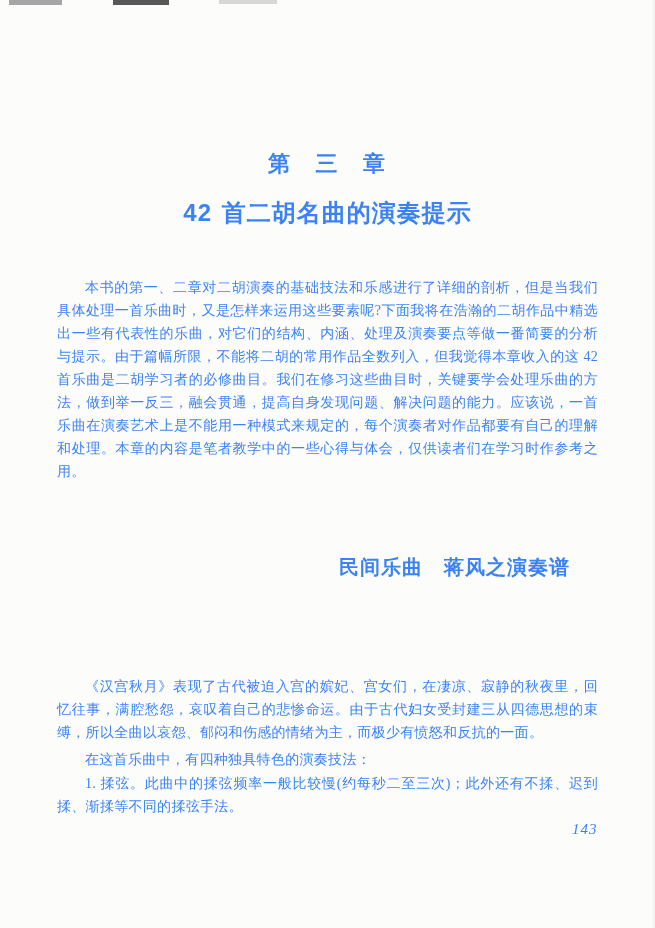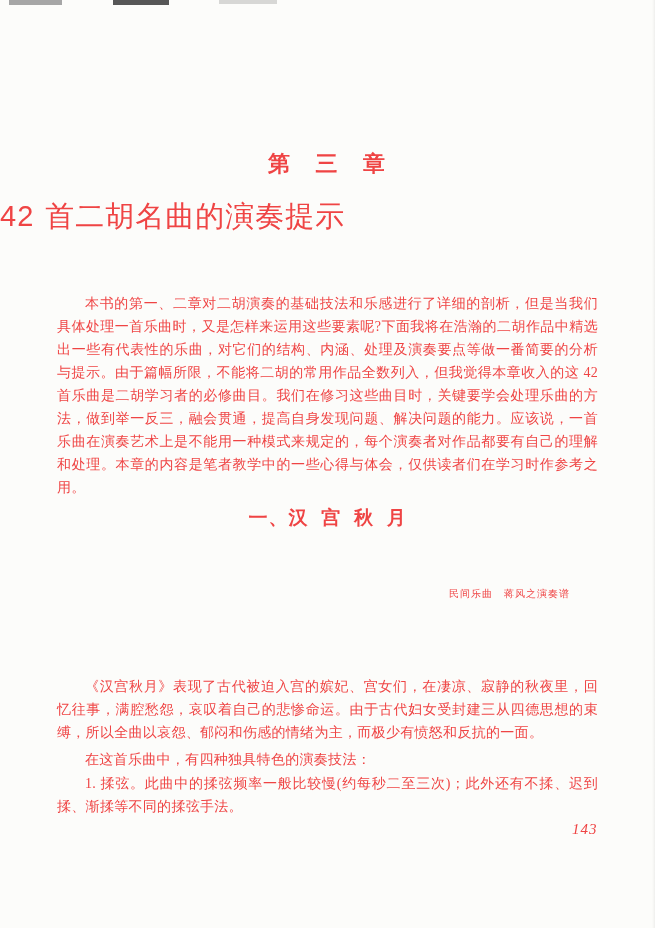--- a/index.html
+++ b/index.html
@@ -2,21 +2,21 @@
 <html lang="zh"><head>
 <meta charset="utf-8">
 <style>
   html, body { margin: 0; padding: 0; background: #e9e9e7; }
   .page {
     position: relative;
     width: 655px;
     height: 928px;
     margin: 0 auto;
     background: #fcfcfa;
-    color: #ef4444;
+    color: #3b82f6;
     font-family: "Liberation Serif", "DejaVu Serif", serif;
     overflow: hidden;
   }
   .page::after {
     content: '';
     position: absolute;
     right: 0; top: 0; bottom: 0;
     width: 3px;
     background: linear-gradient(to right, rgba(0,0,0,0), rgba(0,0,0,0.05));
     pointer-events: none;
@@ -35,62 +35,62 @@
     text-align: center;
     font-size: 22px;
     font-weight: 600;
     letter-spacing: 2px;
     word-spacing: 16px;
   }
   .main-title {
     position: absolute;
     top: 197px; left: 0; right: 0;
     margin: 0;
+    text-align: center;
     font-family: "Liberation Sans", "DejaVu Sans", sans-serif;
-    font-size: 29px;
-    font-weight: 400;
+    font-size: 24px;
+    font-weight: 700;
     letter-spacing: 1px;
     word-spacing: 2px;
   }
 
   .body {
     position: absolute;
     left: 57px;
     width: 541px;
     margin: 0;
     font-size: 14px;
     line-height: 23px;
     letter-spacing: 0.3px;
     text-align: justify;
     text-indent: 2em;
   }
-  .intro  { top: 292px; }
+  .intro  { top: 276px; }
   .para-0 { top: 580px; }
   .para-1 { top: 675px; }
   .para-2 { top: 748px; }
   .para-3 { top: 772px; }
 
   .section-heading {
     position: absolute;
     top: 505px; left: 0; right: 0;
     margin: 0;
     text-align: center;
     font-size: 19px;
     font-weight: 700;
     letter-spacing: 1px;
     word-spacing: 7px;
   }
   .attribution {
     position: absolute;
     top: 554px;
     right: 85px;
-    font-size: 10px;
-    font-weight: 400;
+    font-size: 20px;
+    font-weight: 700;
     letter-spacing: 1px;
-    margin-top: 33px;
   }
   .page-number {
     position: absolute;
     top: 821px;
     left: 572px;
     font-size: 15px;
     letter-spacing: 1px;
     font-style: italic;
   }
 </style>
@@ -102,21 +102,20 @@
   <div class="scan-mark m1"></div>
   <div class="scan-mark m2"></div>
   <div class="scan-mark m3"></div>
 
   <h2 class="kicker">第 三 章</h2>
 
   <h1 class="main-title">42 首二胡名曲的演奏提示</h1>
 
   <p class="body intro">本书的第一、二章对二胡演奏的基础技法和乐感进行了详细的剖析，但是当我们具体处理一首乐曲时，又是怎样来运用这些要素呢?下面我将在浩瀚的二胡作品中精选出一些有代表性的乐曲，对它们的结构、内涵、处理及演奏要点等做一番简要的分析与提示。由于篇幅所限，不能将二胡的常用作品全数列入，但我觉得本章收入的这 42 首乐曲是二胡学习者的必修曲目。我们在修习这些曲目时，关键要学会处理乐曲的方法，做到举一反三，融会贯通，提高自身发现问题、解决问题的能力。应该说，一首乐曲在演奏艺术上是不能用一种模式来规定的，每个演奏者对作品都要有自己的理解和处理。本章的内容是笔者教学中的一些心得与体会，仅供读者们在学习时作参考之用。</p>
 
-  <h3 class="section-heading">一、汉 宫 秋 月</h3>
 
   <div class="attribution">民间乐曲　蒋风之演奏谱</div>
 
 
   <p class="body para-2">在这首乐曲中，有四种独具特色的演奏技法：</p>
 
   <p class="body para-1">《汉宫秋月》表现了古代被迫入宫的嫔妃、宫女们，在凄凉、寂静的秋夜里，回忆往事，满腔愁怨，哀叹着自己的悲惨命运。由于古代妇女受封建三从四德思想的束缚，所以全曲以哀怨、郁闷和伤感的情绪为主，而极少有愤怒和反抗的一面。</p>
 
   <p class="body para-3">1. 揉弦。此曲中的揉弦频率一般比较慢(约每秒二至三次)；此外还有不揉、迟到揉、渐揉等不同的揉弦手法。</p>
 

